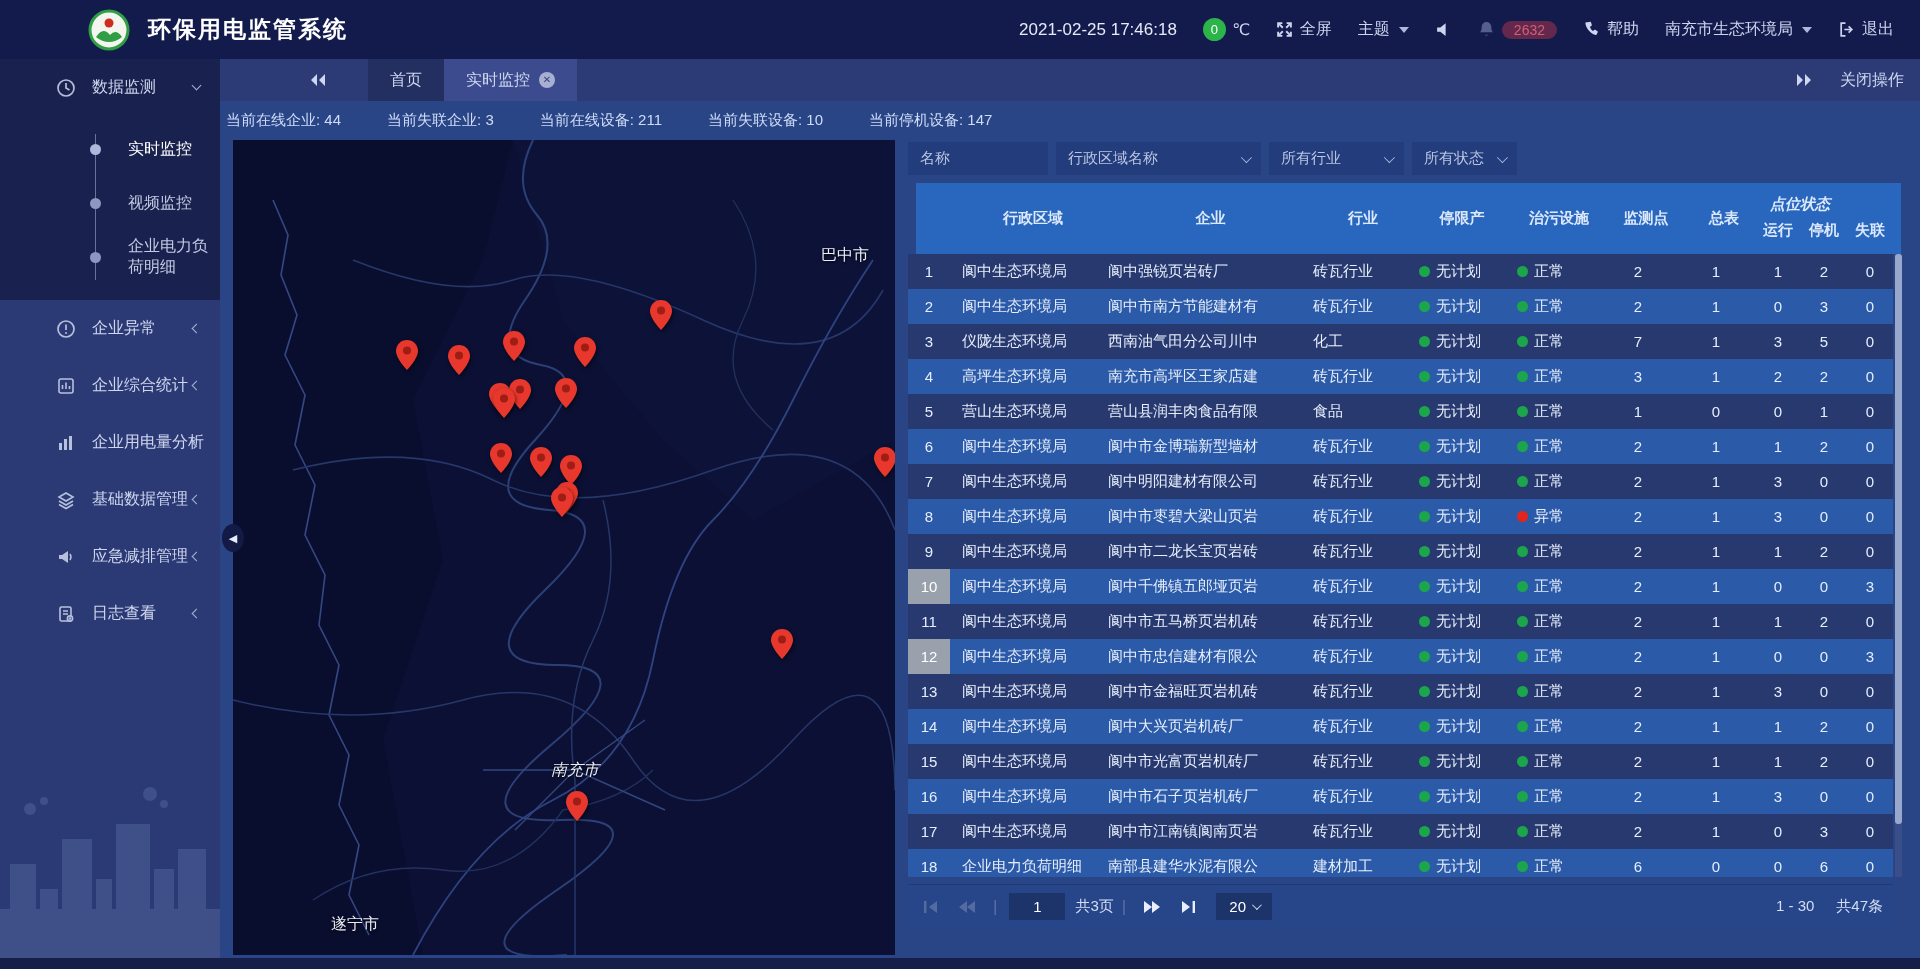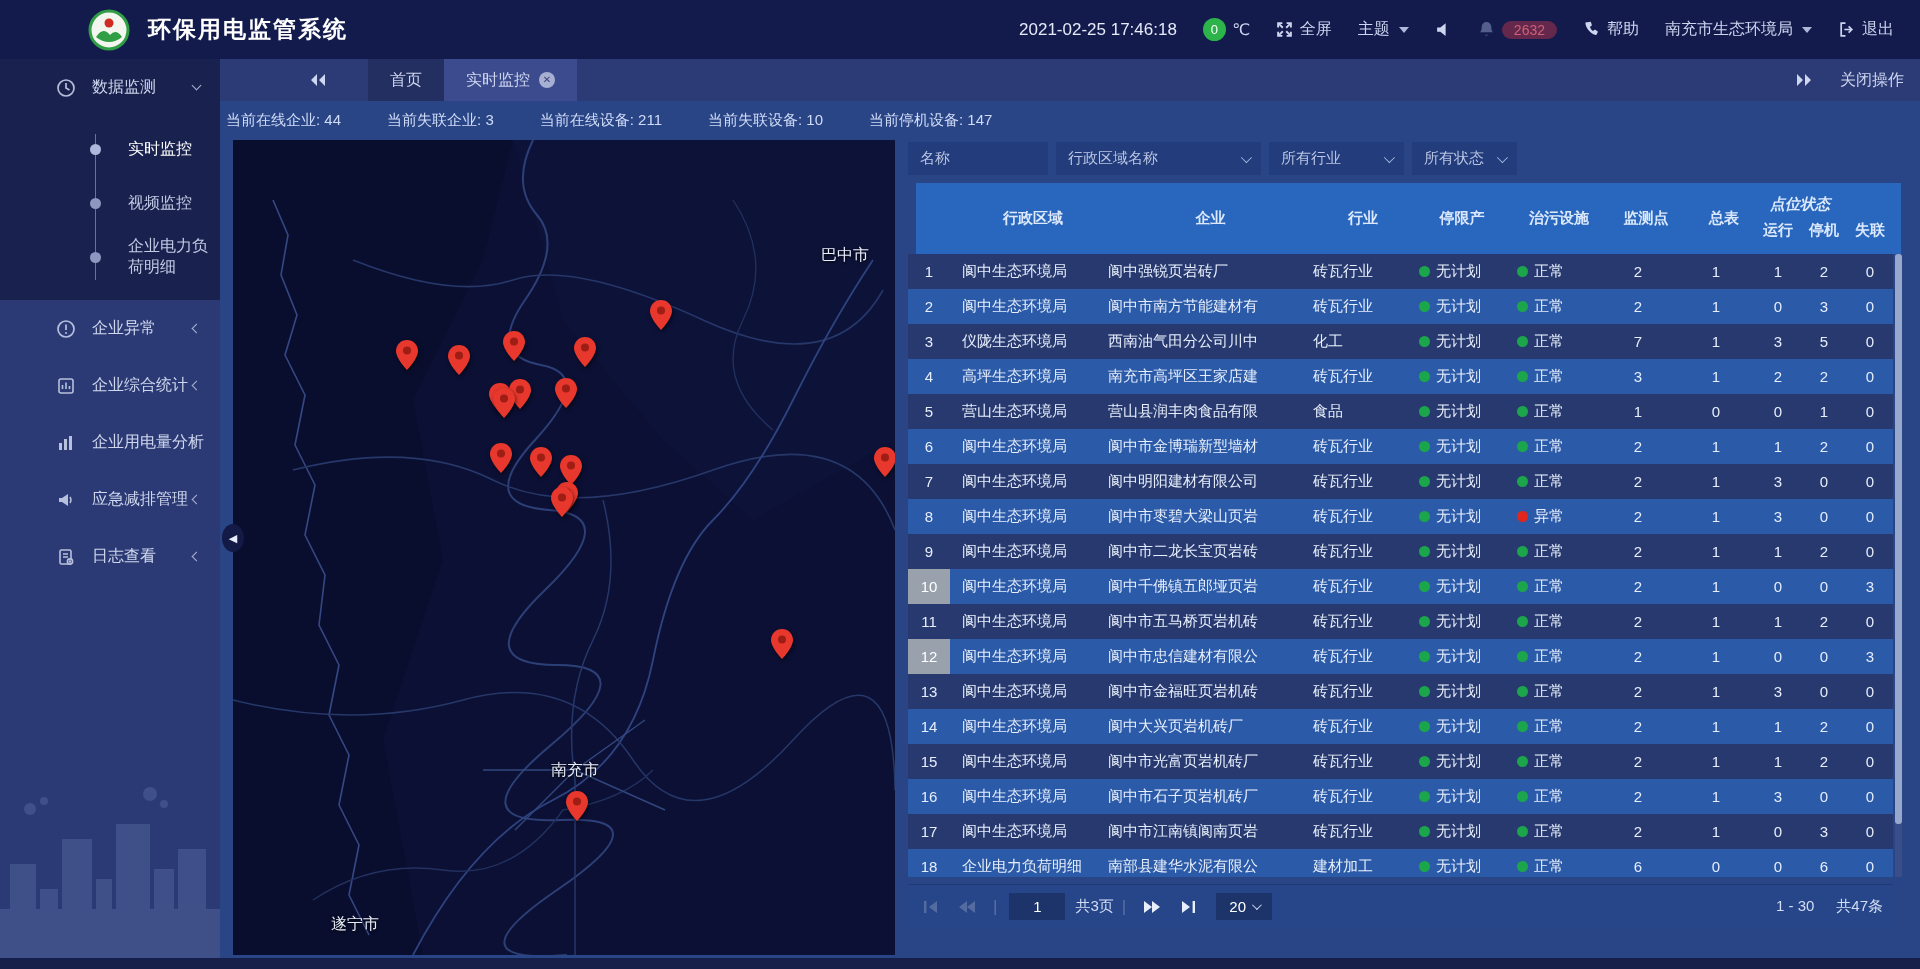--- a/index.html
+++ b/index.html
@@ -266,20 +266,33 @@
                 <rect x="3" y="10" width="3" height="7"></rect>
                 <rect x="8" y="6" width="3" height="11"></rect>
                 <rect x="13" y="3" width="3" height="14"></rect>
               </svg>
             </span>
       <span class="glabel">企业用电量分析</span>
       <span class="chev"></span>
     </div>
   </div>
 
+  <div class="group-block">
+    <div class="group-row">
+      <span class="icon">
+              <svg viewBox="0 0 20 20" fill="none" stroke="#c6cfe8" stroke-width="1.6">
+                <path d="M10 3 3 7l7 4 7-4-7-4z"></path>
+                <path d="M3 11l7 4 7-4"></path>
+                <path d="M3 14.5l7 4 7-4"></path>
+              </svg>
+            </span>
+      <span class="glabel">基础数据管理</span>
+      <span class="chev"></span>
+    </div>
+  </div>
 
   <div class="group-block">
     <div class="group-row">
       <span class="icon">
               <svg viewBox="0 0 20 20" fill="#c6cfe8">
                 <path d="M3 8h3l6-4v12l-6-4H3z"></path>
                 <path d="M14 7q2 3 0 6" stroke="#c6cfe8" stroke-width="1.5" fill="none"></path>
               </svg>
             </span>
       <span class="glabel">应急减排管理</span>
@@ -342,21 +355,21 @@
         <path d="M60 330 Q180 300 260 340 T480 330 T662 390" fill="none" stroke="#263769" stroke-width="1.6"></path>
         <path d="M180 815 Q240 700 320 660 T420 520 T480 380 T560 260 T640 120" fill="none" stroke="#2e4380" stroke-width="1.8"></path>
         <path d="M342 815 V640 Q330 560 360 500 T370 360" fill="none" stroke="#263769" stroke-width="1.5"></path>
         <path d="M0 560 Q120 590 230 560 T400 620 T560 600 T662 650" fill="none" stroke="#263769" stroke-width="1.5"></path>
         <path d="M80 760 q60 -40 130 -30 t120 -60 q60 -10 90 -40" fill="none" stroke="#22315f" stroke-width="1.3"></path>
         <path d="M250 630 l92 0 90 40 M342 630 l-60 60 M342 630 l70 -50" fill="none" stroke="#32477f" stroke-width="1.4"></path>
         <path d="M500 60 q40 60 10 120 t30 110" fill="none" stroke="#22315f" stroke-width="1.3"></path>
       </svg>
       <div id="map-cities">
           <div class="city-label" style="left: 612px; top: 115px;">巴中市</div>
-          <div class="city-label" style="left: 342px; top: 630px;">南充市</div>
+          <div class="city-label" style="left: 342px; top: 630px; font-style: italic;">南充市</div>
           <div class="city-label" style="left: 94px; top: 784px; margin-left: 28px;">遂宁市</div>
         </div>
       <div id="map-pins">
           <div class="pin" style="left: 163px; top: 200px;"><svg viewBox="0 0 22 30">
               <path d="M11 0C4.9 0 0 4.9 0 11c0 7.7 11 19 11 19s11-11.3 11-19C22 4.9 17.1 0 11 0z" fill="#e8382d"></path>
               <circle cx="11" cy="10.5" r="4" fill="#9e1d14"></circle>
             </svg></div>
           <div class="pin" style="left: 215px; top: 205px;"><svg viewBox="0 0 22 30">
               <path d="M11 0C4.9 0 0 4.9 0 11c0 7.7 11 19 11 19s11-11.3 11-19C22 4.9 17.1 0 11 0z" fill="#e8382d"></path>
               <circle cx="11" cy="10.5" r="4" fill="#9e1d14"></circle>

